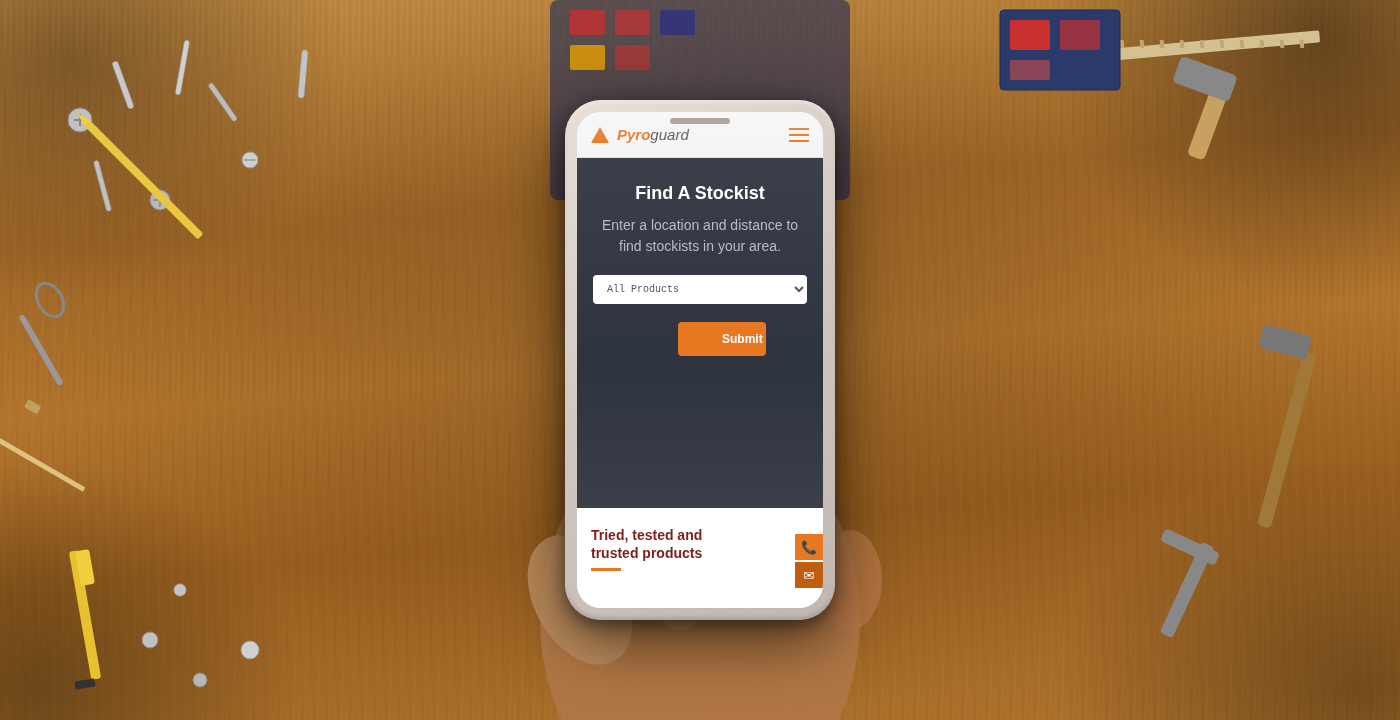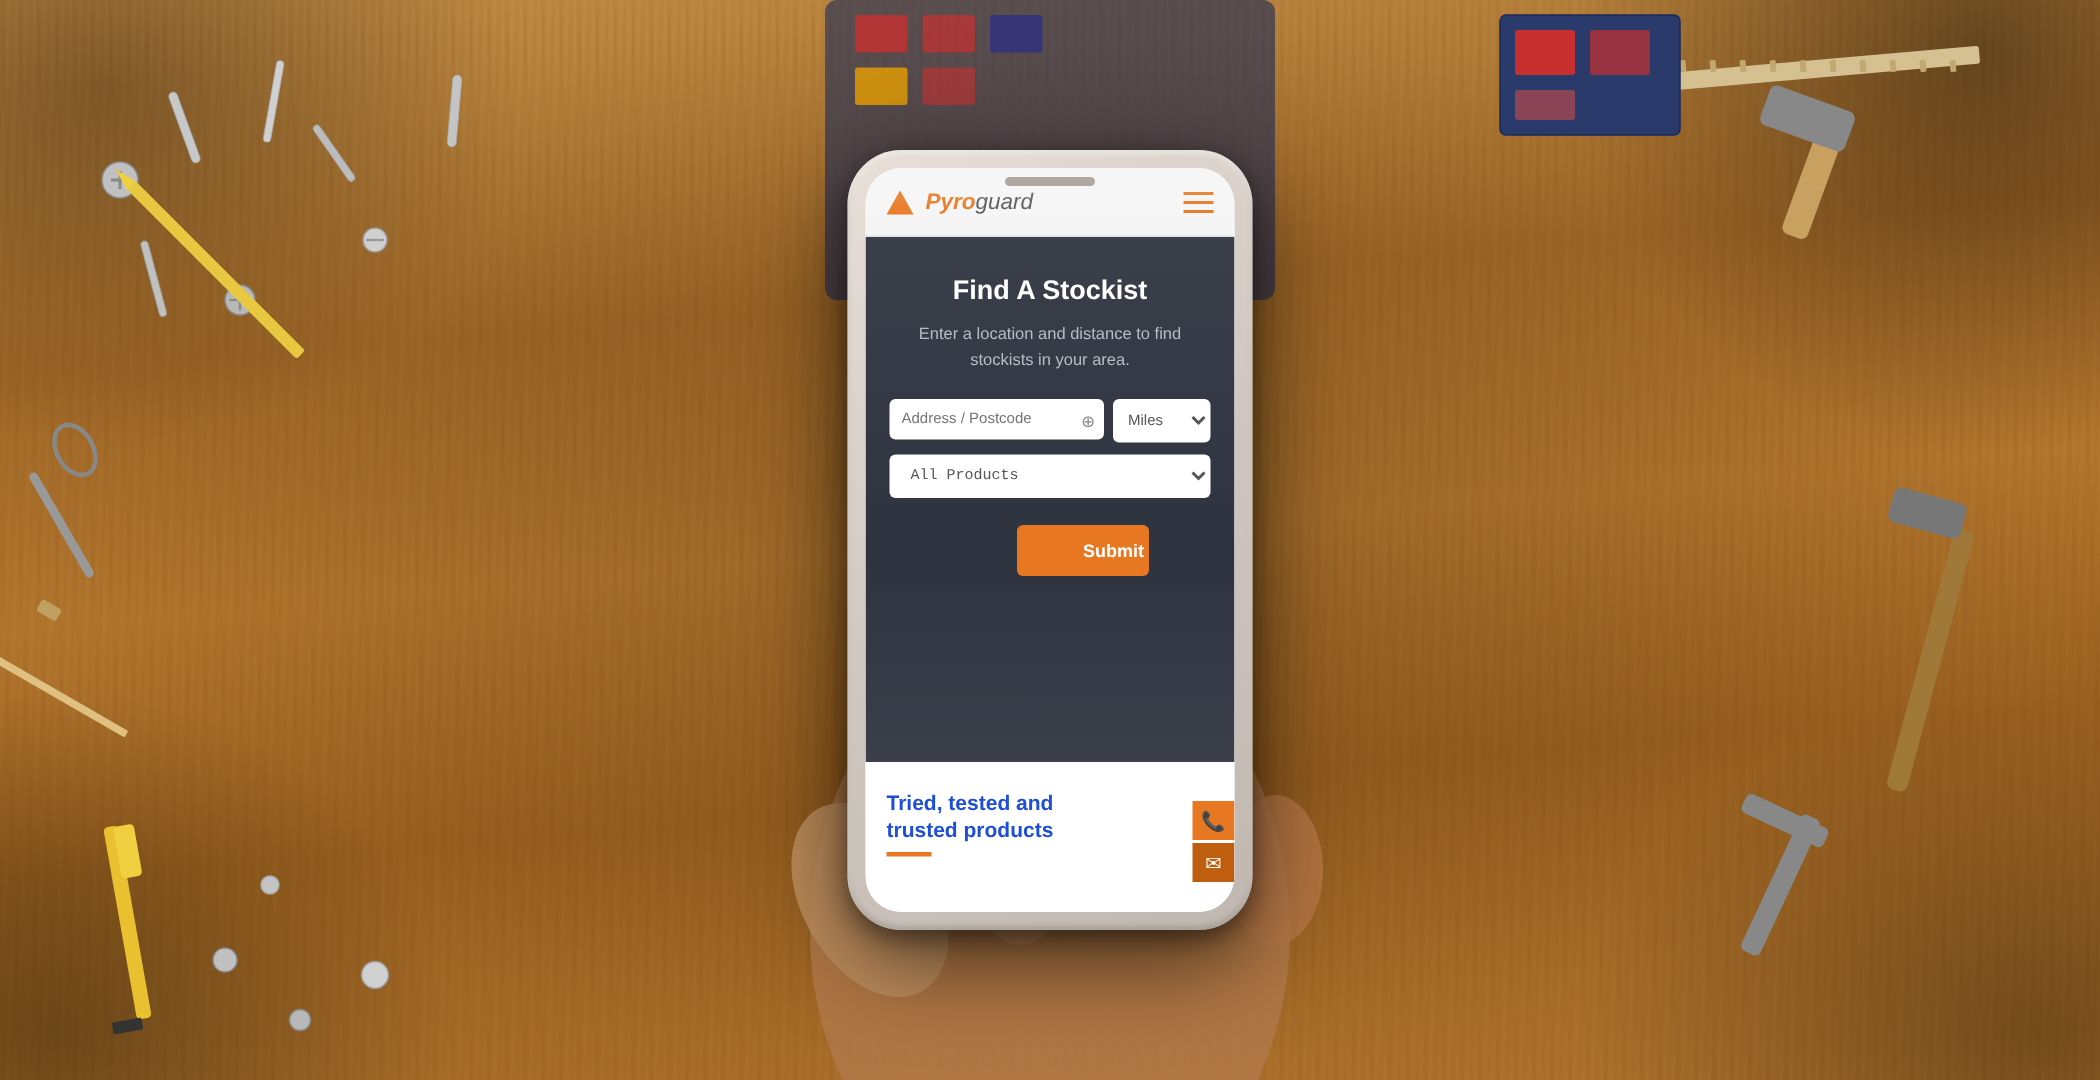--- a/index.html
+++ b/index.html
@@ -171,21 +171,21 @@
     .hero-title {
       color: #ffffff;
       font-size: 18px;
       font-weight: 700;
       margin-bottom: 10px;
       line-height: 1.3;
     }
 
     .hero-subtitle {
       color: #b8bcc4;
-      font-size: 11px;
+      font-size: 14px;
       line-height: 1.5;
       margin-bottom: 18px;
     }
 
     
     .search-form {
       display: flex;
       flex-direction: column;
       gap: 8px;
     }
@@ -264,21 +264,21 @@
     .phone-bottom {
       background: #ffffff;
       padding: 18px 14px 14px;
       min-height: 100px;
       position: relative;
     }
 
     .bottom-title {
       font-size: 14px;
       font-weight: 700;
-      color: #1d4ed8;
+      color: #7f1d1d;
       line-height: 1.3;
       max-width: 160px;
     }
 
     .bottom-underline {
       width: 30px;
       height: 3px;
       background: #e87722;
       margin-top: 6px;
     }
@@ -439,30 +439,20 @@
           <span></span>
         </div>
       </div>
 
       <div class="phone-hero">
         <h1 class="hero-title">Find A Stockist</h1>
         <p class="hero-subtitle">Enter a location and distance to find stockists in your area.</p>
 
         <div class="search-form">
 
-          <div class="search-row">
-            <div class="address-input-wrapper">
-              <input type="text" style="width: 100%; background: rgb(255, 255, 255); border: none; border-radius: 4px; padding: 8px 24px 8px 8px; font-size: 10px; color: rgb(136, 136, 136); outline: none;" placeholder="Address / Postcode">
-              <span class="location-icon">⊕</span>
-            </div>
-            <select class="miles-select">
-              <option>Miles</option>
-              <option>Km</option>
-            </select>
-          </div>
 
           <div>
             <select class="products-select">
               <option>All Products</option>
               <option>Fire Doors</option>
               <option>Fire Glass</option>
               <option>Fire Frames</option>
             </select>
           </div>
 

